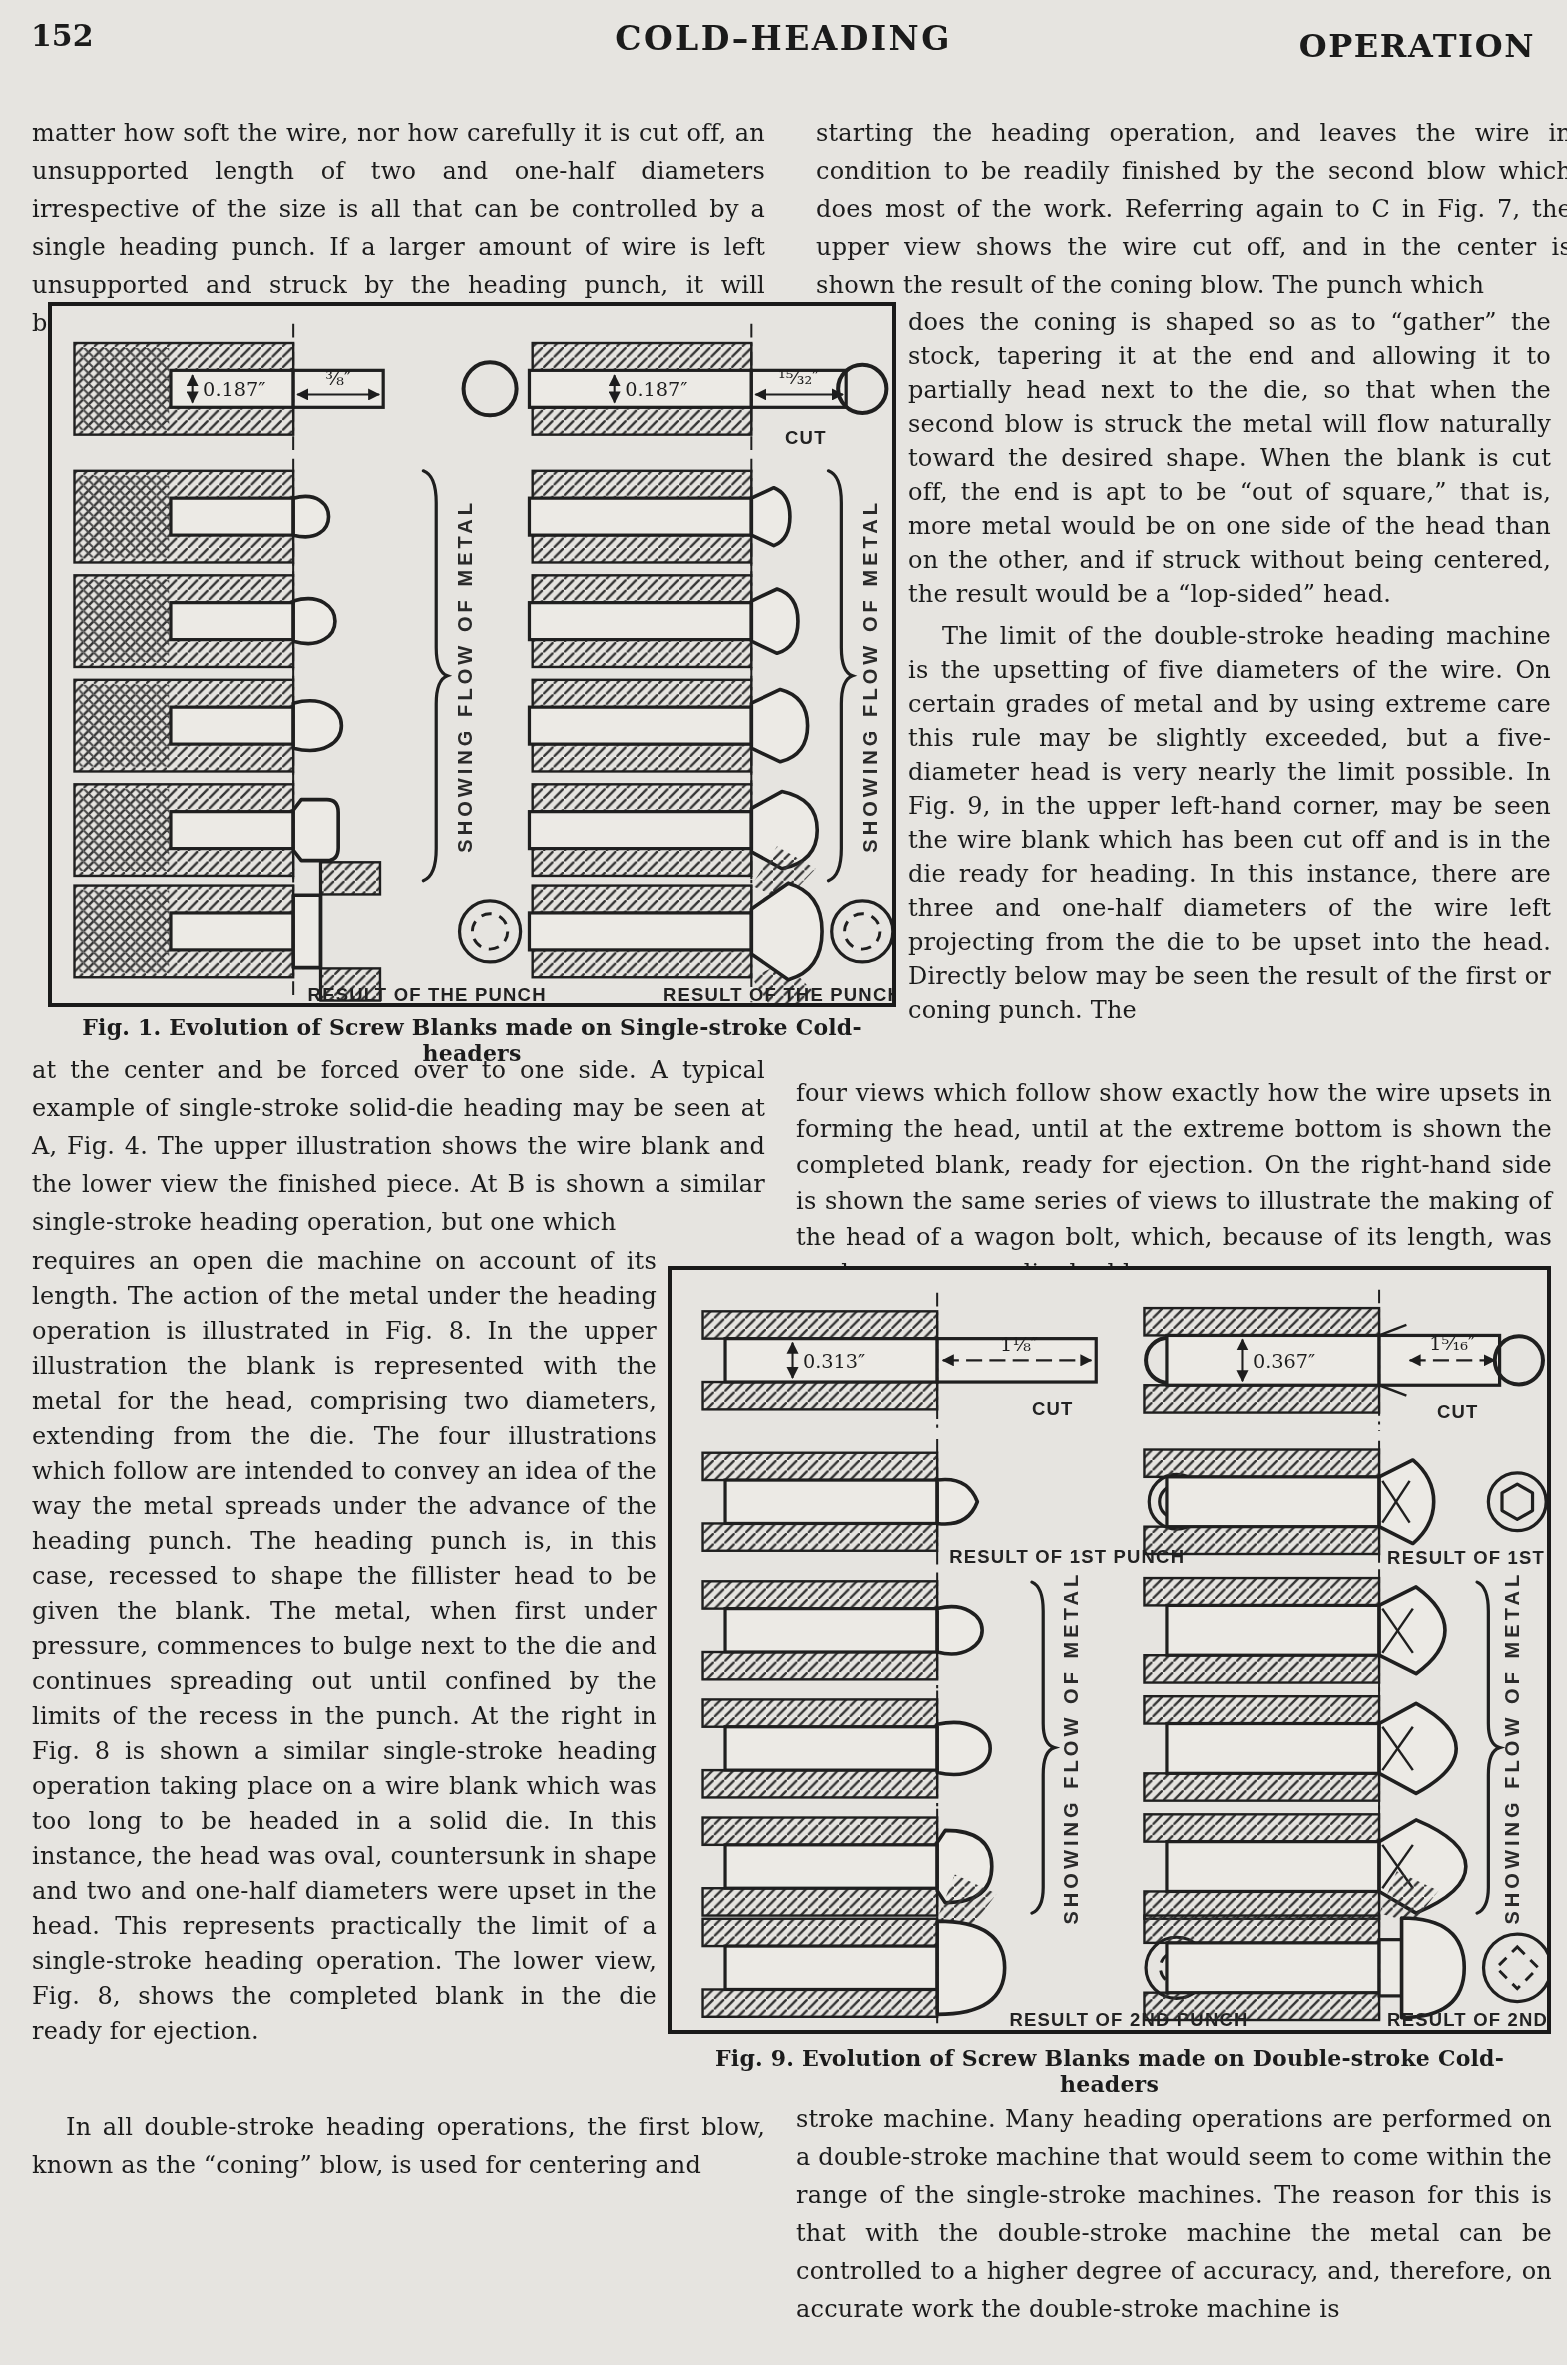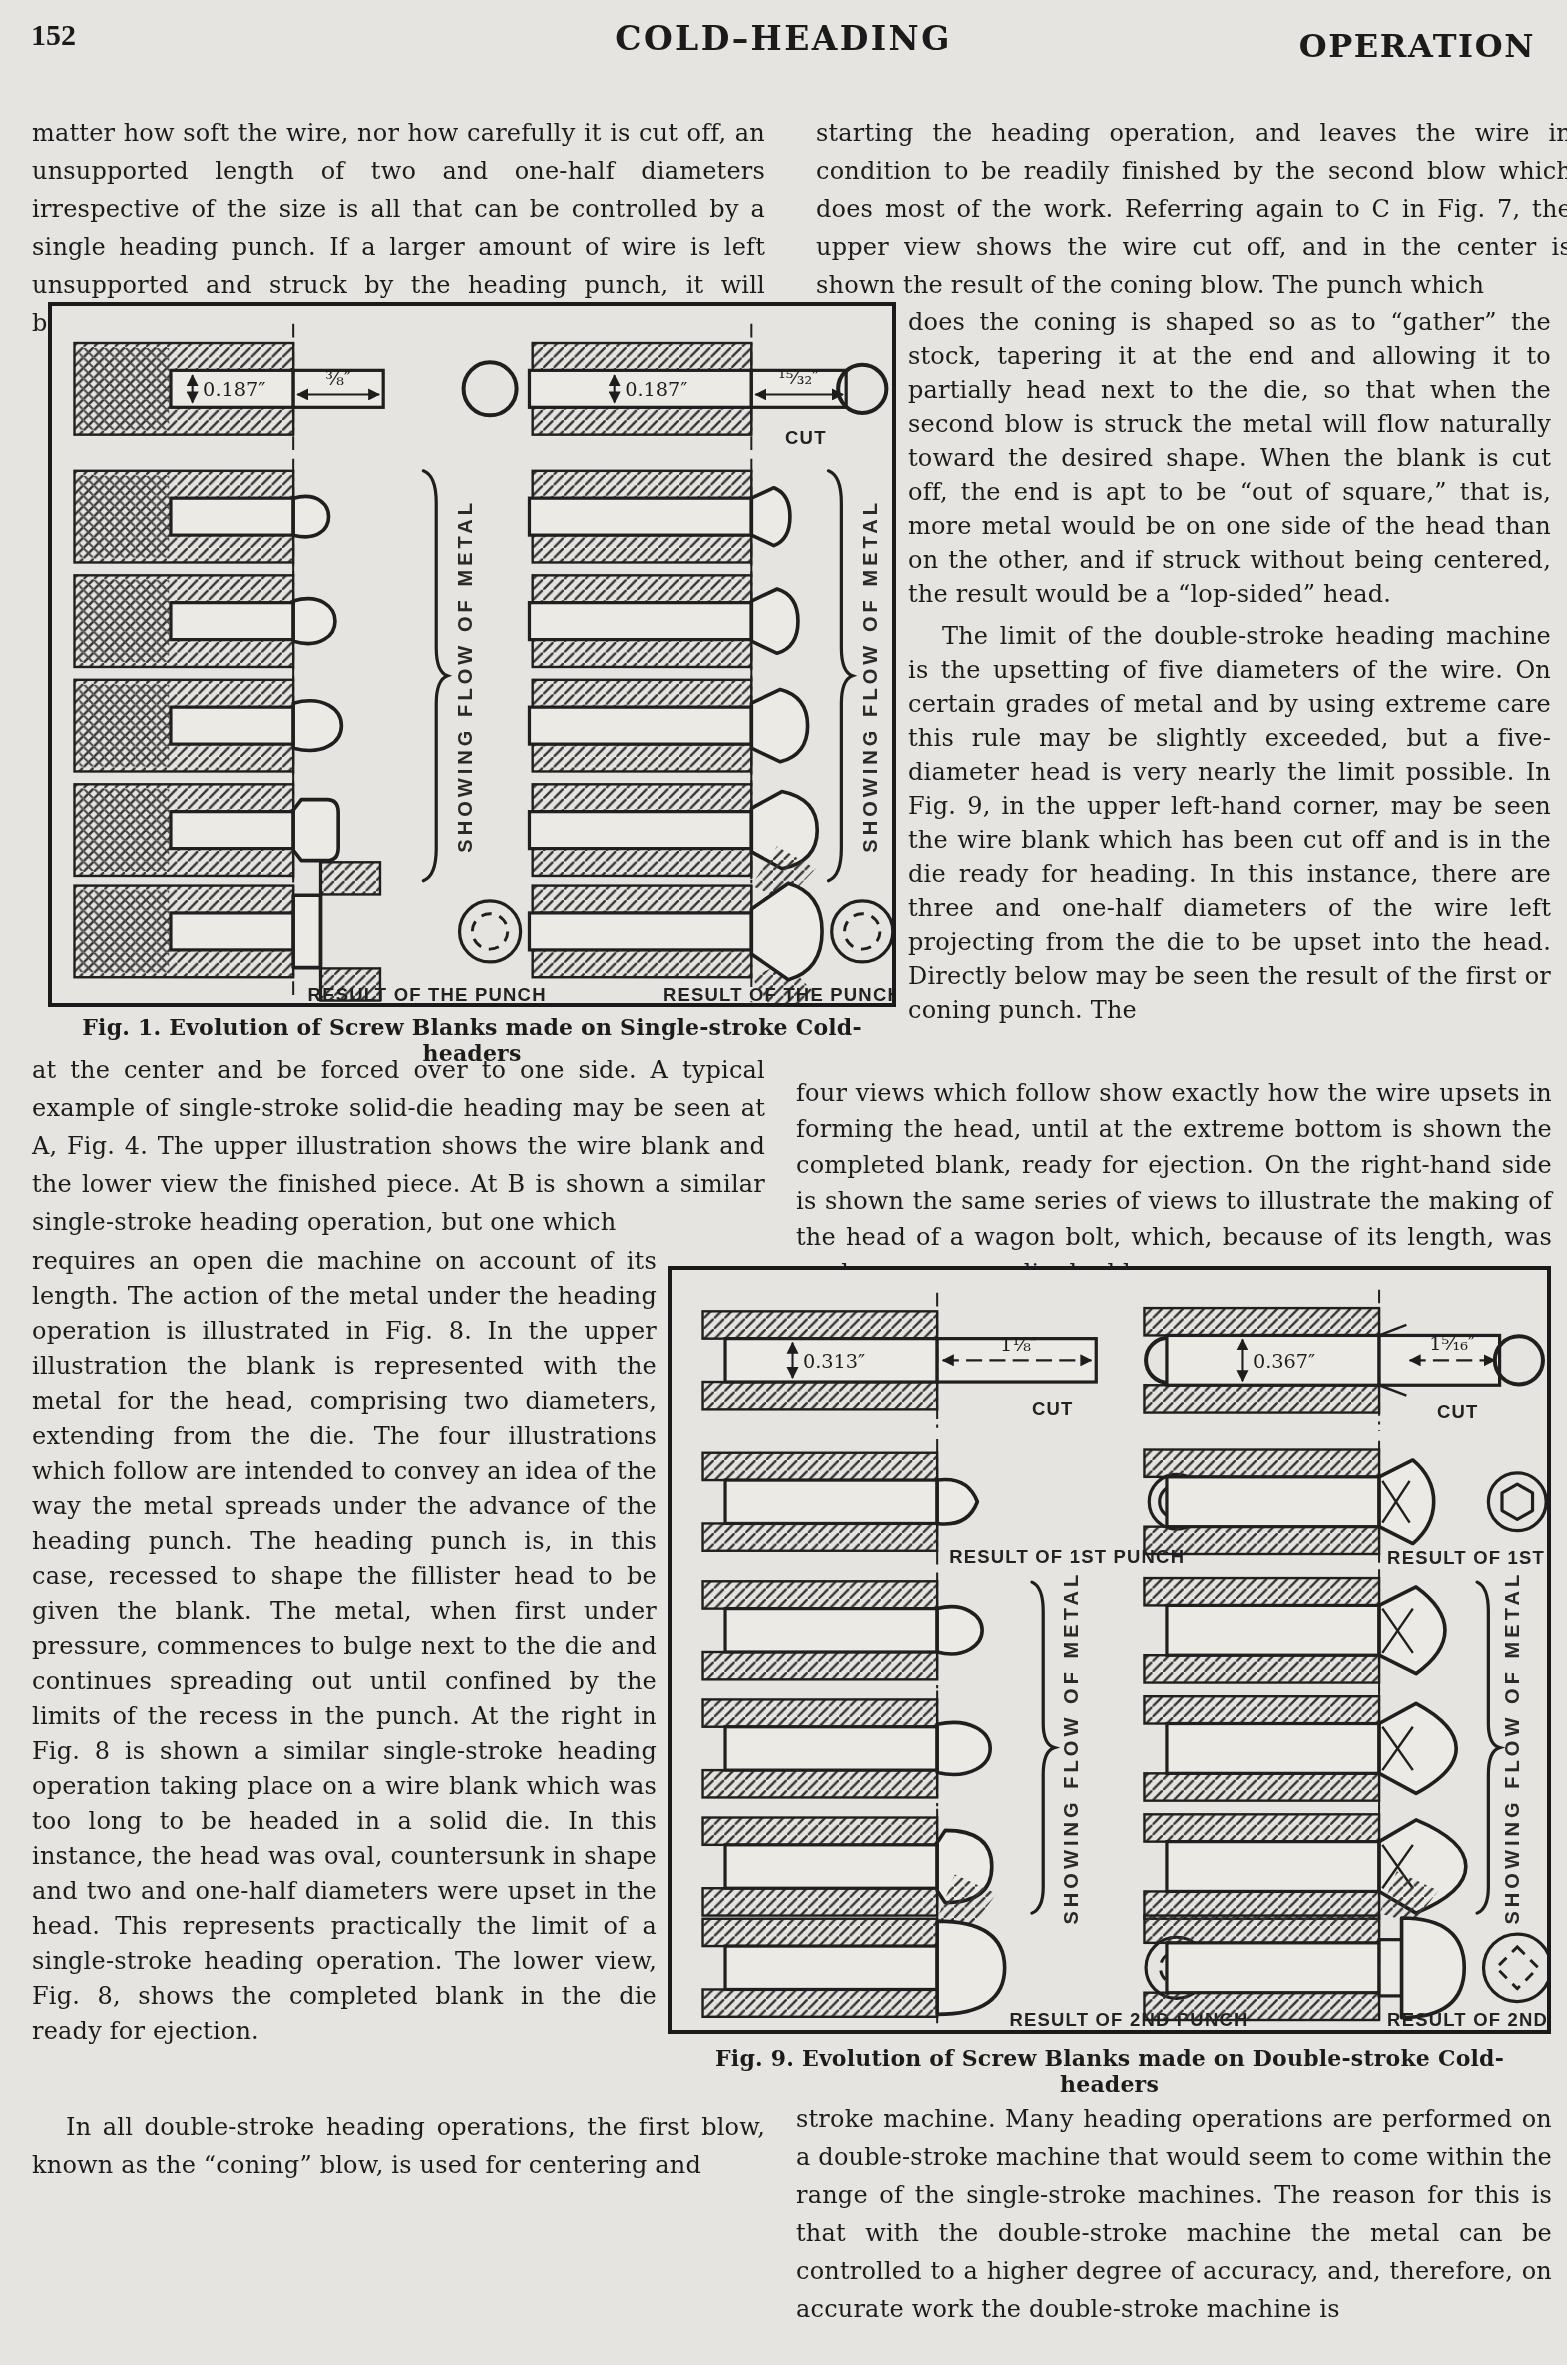--- a/index.html
+++ b/index.html
@@ -14,21 +14,21 @@
   .tb{
     position:absolute;
     text-align:justify;
     font-size:24px;
     line-height:38px;
     letter-spacing:0.2px;
   }
   .tb p{margin:0;}
   .tb p.ind{text-indent:34px;margin-top:8px;}
   .lead-it{font-style:italic;}
-  .pgnum{position:absolute;left:31px;top:17.7px;font-size:30px;font-weight:bold;font-family:Liberation Serif, serif;}
+  .pgnum{position:absolute;left:31px;top:17.7px;font-size:30px;font-weight:bold;}
   .ptitle{position:absolute;left:0;top:19.3px;width:1567px;text-align:center;
           font-size:33px;font-weight:bold;letter-spacing:2.4px;}
   .psec{position:absolute;right:32px;top:26.5px;font-size:32px;font-weight:bold;letter-spacing:1.6px;}
   .figbox{position:absolute;border:4px solid #1a1a1a;box-sizing:border-box;background:#e6e4e0;}
   .figbox svg{display:block;width:100%;height:100%;}
   .figcap{position:absolute;font-weight:bold;font-size:22px;text-align:center;letter-spacing:0.2px;}
   
   .die{fill-opacity:1;stroke:#1f1f1f;stroke-width:3;}
   .wire{fill:#eceae5;stroke:#1f1f1f;stroke-width:4;}
   .head{fill:#eceae5;stroke:#1f1f1f;stroke-width:4.5;stroke-linejoin:round;}

